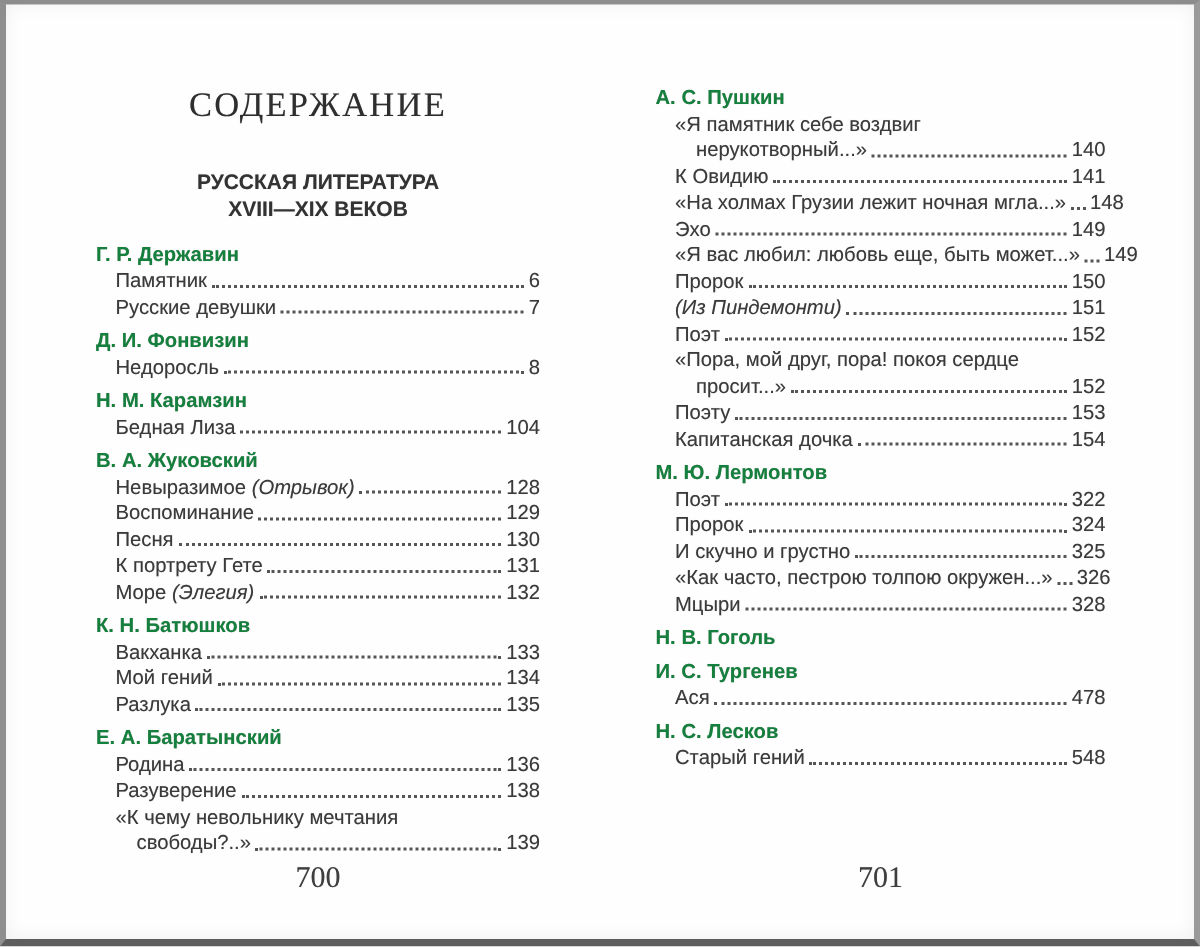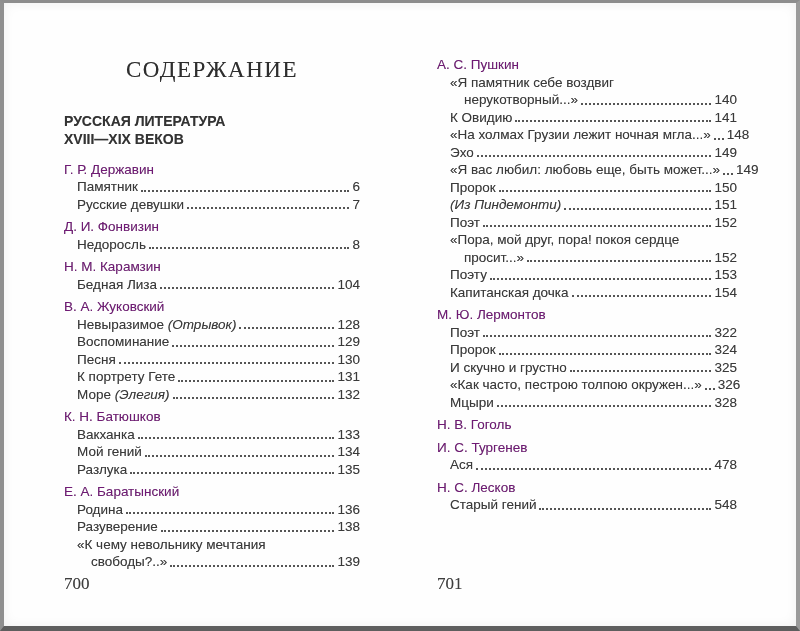--- a/index.html
+++ b/index.html
@@ -36,33 +36,34 @@
   .toc-title {
     font-family: "Liberation Serif", "DejaVu Serif", serif;
     font-size: 23px;
     letter-spacing: 1.5px;
     text-align: center;
     color: #2e2e2e;
     margin: 0 0 0 0;
   }
   .toc-subtitle {
     margin-top: 33px;
+    text-align: center;
     font-weight: 700;
     font-size: 14px;
     line-height: 18px;
     color: #333333;
     margin-bottom: 13px;
   }
 
   .section { margin-top: 5px; }
   .section:first-of-type { margin-top: 0; }
 
   .author {
-    font-weight: 400;
-    color: #701a75;
+    font-weight: 700;
+    color: #15803d;
   }
 
   .entry-pre,
   .entry-row { padding-left: 13px; }
   .entry-row.wrapped { padding-left: 27px; justify-content: space-between; }
 
   .entry-row {
     display: flex;
     align-items: flex-end;
   }
@@ -74,22 +75,23 @@
     min-width: 10px;
     border-bottom: 2px dotted #555555;
     margin: 0 3px 0 3px;
     transform: translateY(-4px);
   }
   .page-num { white-space: nowrap; flex: 0 0 auto; }
 
   .folio {
     position: absolute;
     top: 571px;
+    text-align: center;
     font-family: "Liberation Serif", "DejaVu Serif", serif;
-    font-size: 17px;
+    font-size: 20px;
     color: #3e3e3e;
   }
   .folio-left  { left: 60px;  width: 296px; }
   .folio-right { left: 433px; width: 300px; }
 </style>
 </head>
 <body>
 
 <div class="photo-frame">
 

